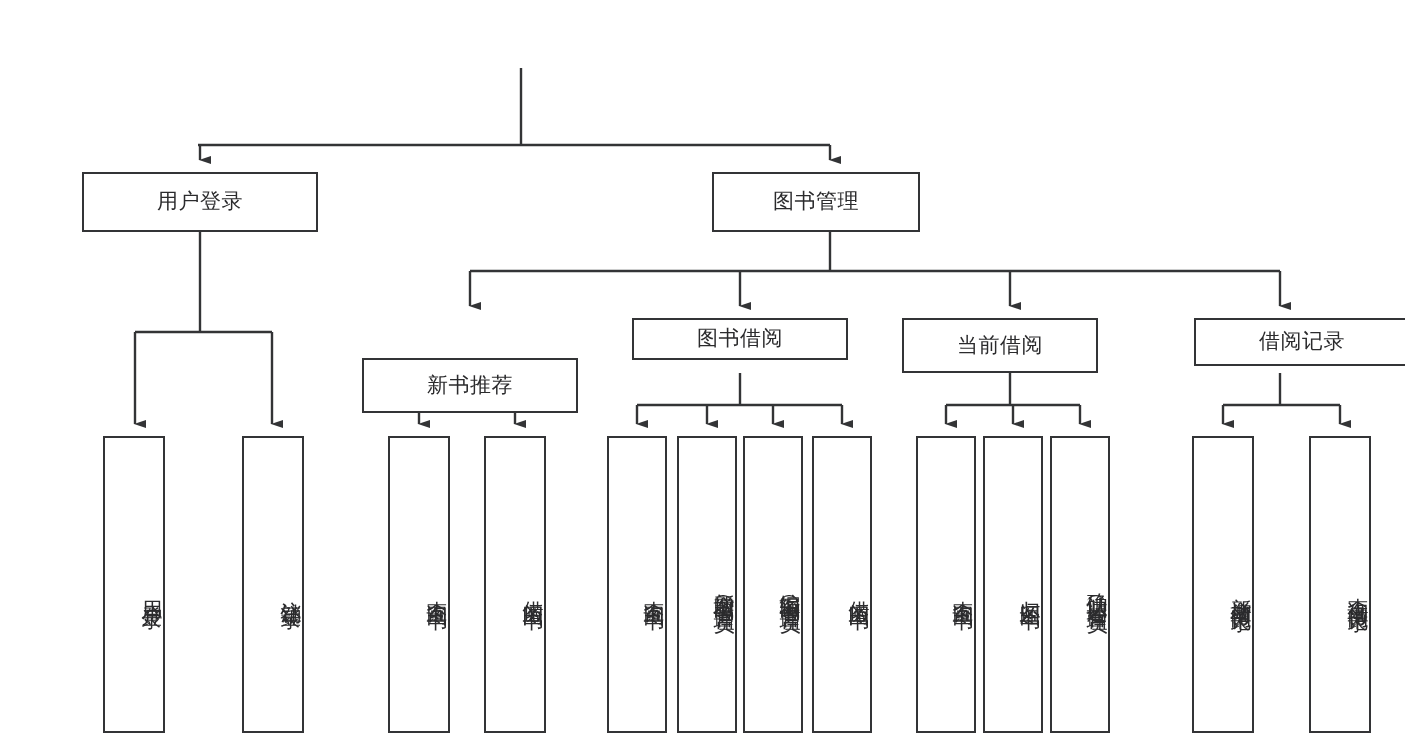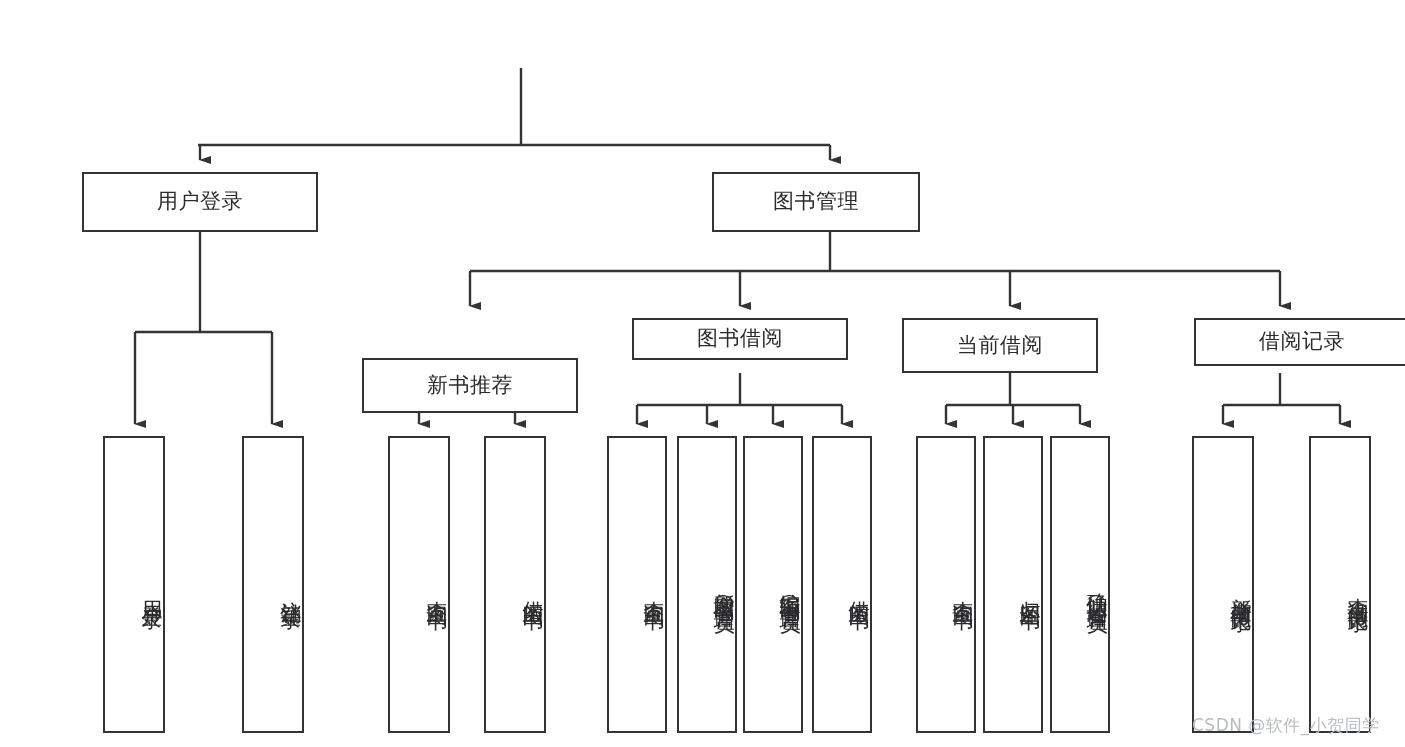--- a/index.html
+++ b/index.html
@@ -133,15 +133,14 @@
   <div class="node v" style="left: 607px; top: 436px; width: 60px; height: 297px;">查询图书</div>
   <div class="node v" style="left: 677px; top: 436px; width: 60px; height: 297px;">新增图书（管理员）</div>
   <div class="node v" style="left: 743px; top: 436px; width: 60px; height: 297px;">编辑图书（管理员）</div>
   <div class="node v" style="left: 812px; top: 436px; width: 60px; height: 297px;">借阅图书</div>
   <div class="node v" style="left: 916px; top: 436px; width: 60px; height: 297px;">查询图书</div>
   <div class="node v" style="left: 983px; top: 436px; width: 60px; height: 297px;">归还图书</div>
   <div class="node v" style="left: 1050px; top: 436px; width: 60px; height: 297px;">确认归还（管理员）</div>
   <div class="node v" style="left: 1192px; top: 436px; width: 62px; height: 297px;">新增借阅记录</div>
   <div class="node v" style="left: 1309px; top: 436px; width: 62px; height: 297px;">查询借阅记录</div>
 
-  <div class="watermark" style="left:1192px; top:714px;">CSDN @软件_小贺同学</div>
 
 </div>
 
 </body></html>

